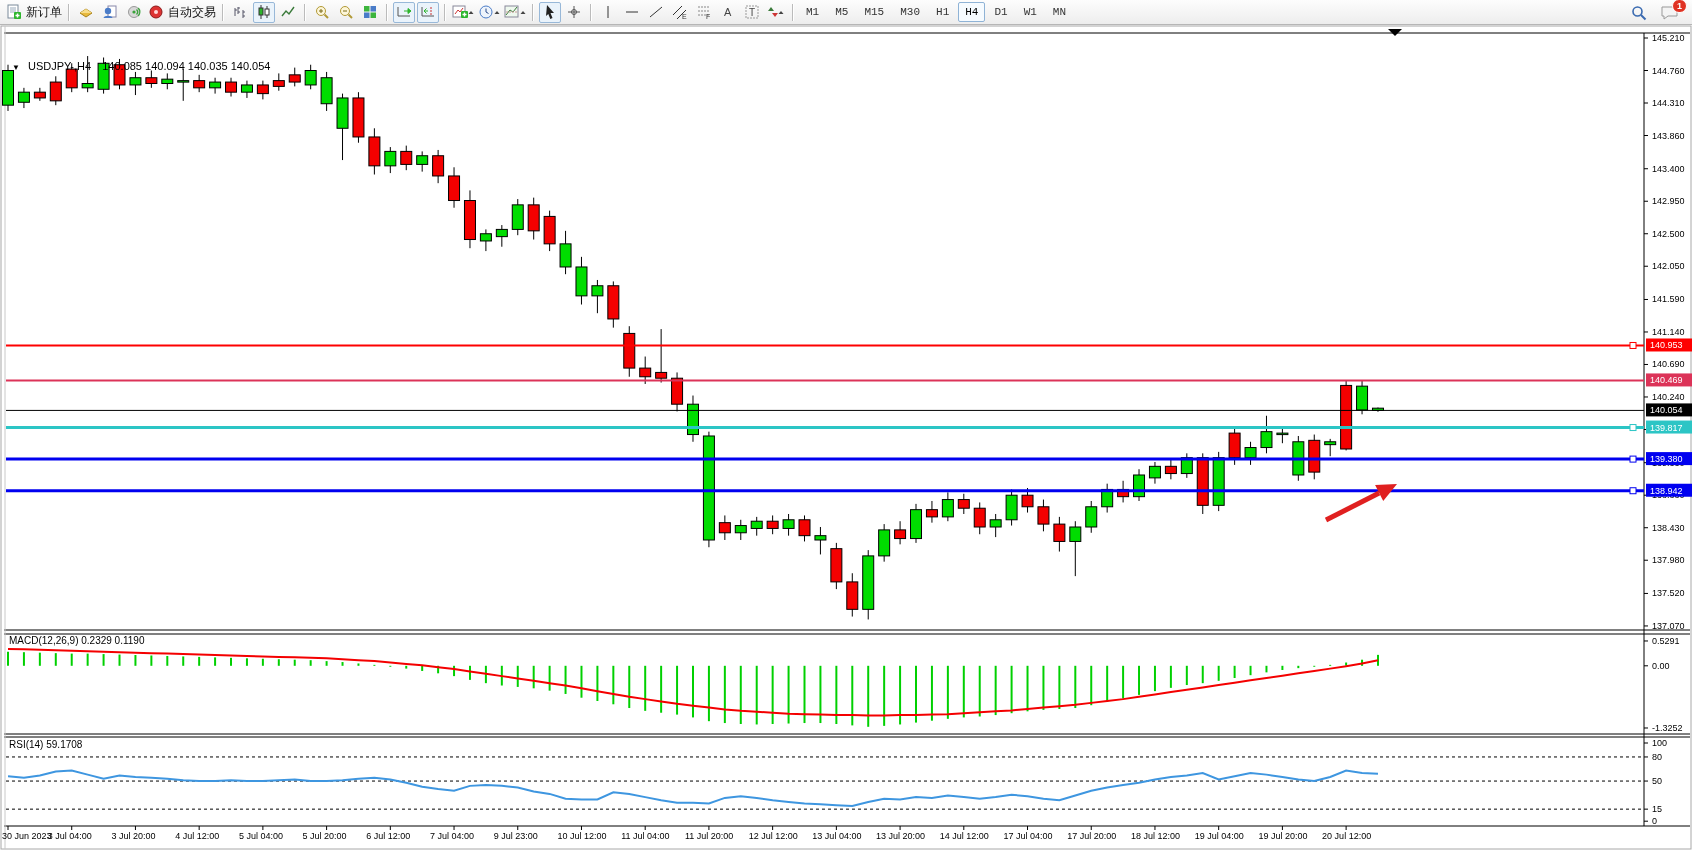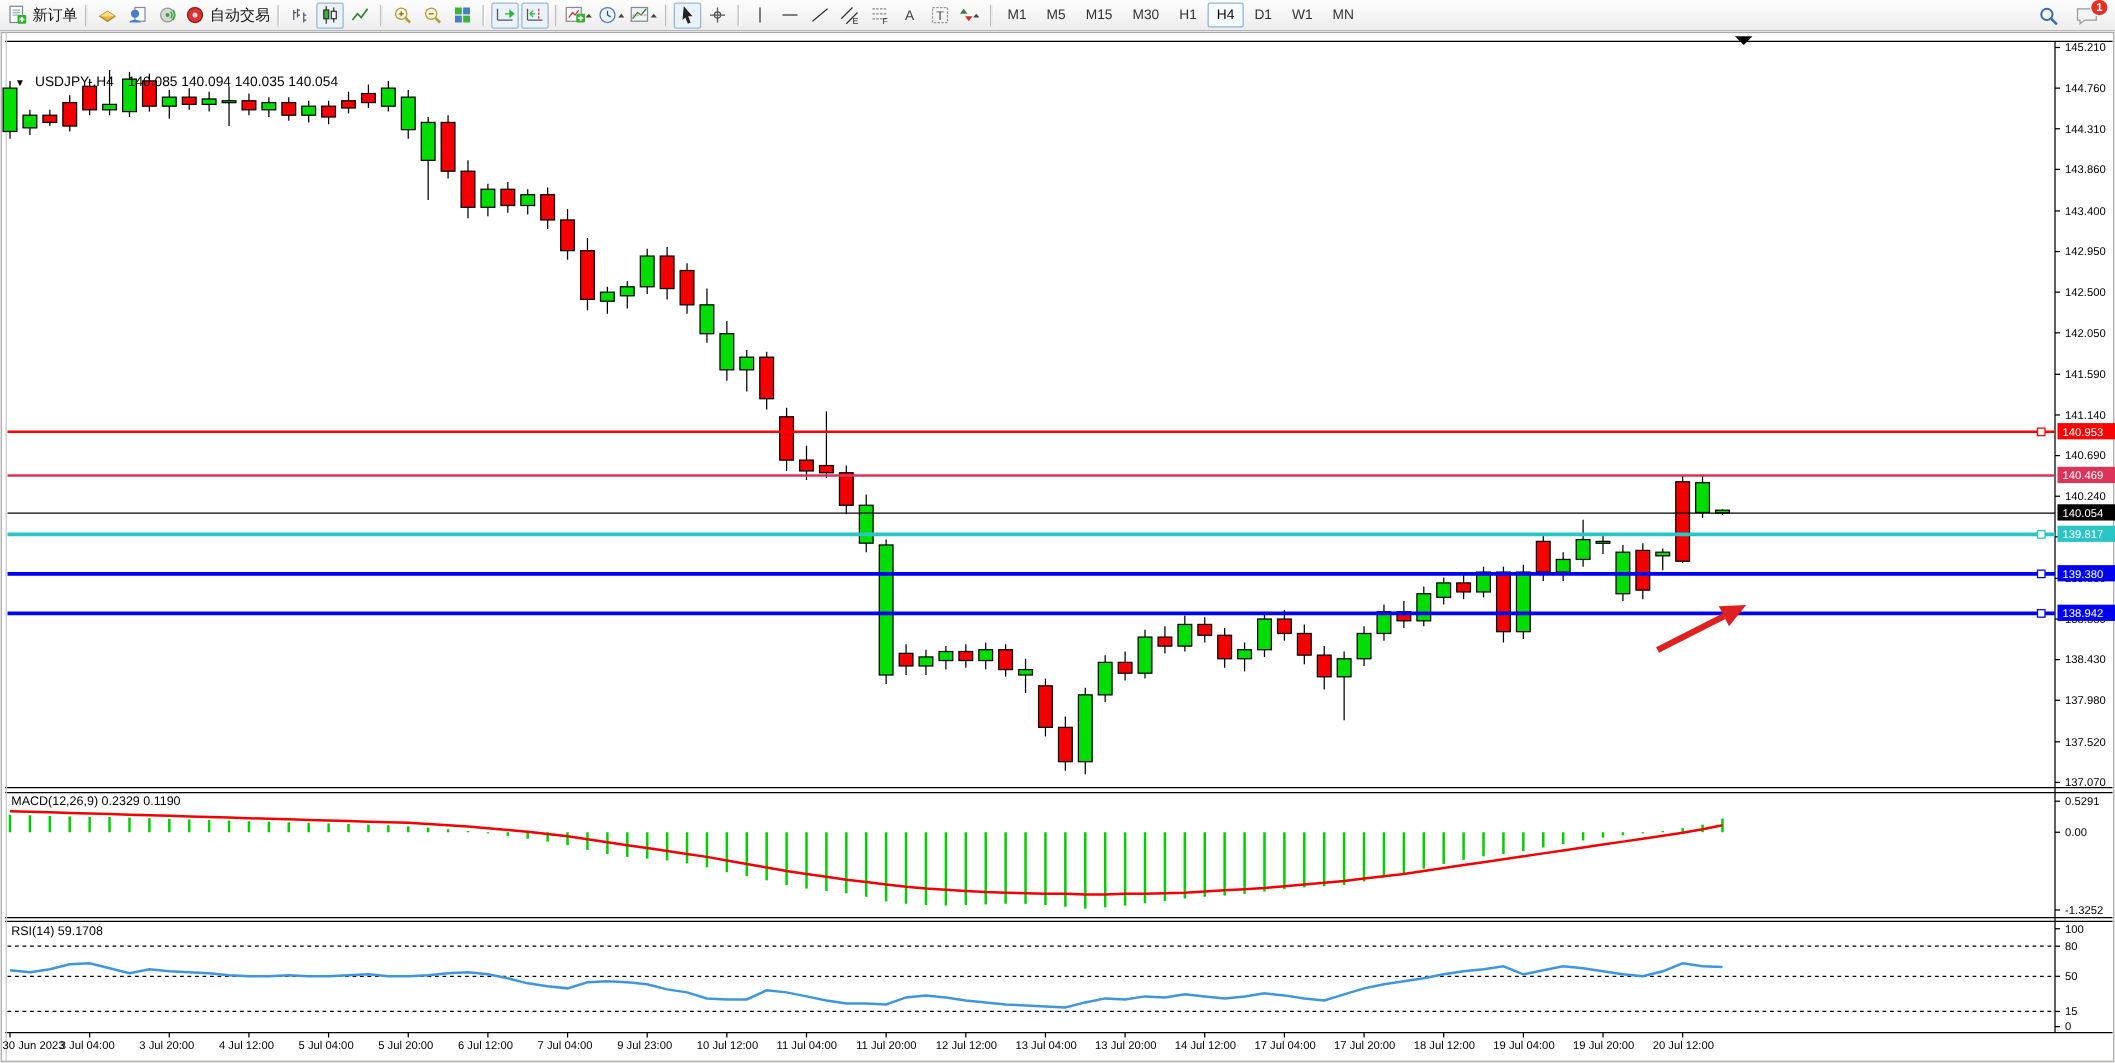--- a/index.html
+++ b/index.html
@@ -202,21 +202,21 @@
         </svg>
     </div>
     <div class="tbtn">
       <svg width="20" height="16">
           <path d="M5 3l3 4H2z" fill="#3a7a3a"></path>
           <path d="M9 13 6 9h6z" fill="#c33"></path>
           <path d="M15 7l2.5 3h-5z" fill="#444"></path>
         </svg>
     </div>
     <div class="sep"></div>
-    <div id="tfbar" style="display:flex;align-items:center;">
+    <div id="tfbar" style="display:flex;align-items:center;font-family:Liberation Mono, monospace;">
         <div class="tf">M1</div>
         <div class="tf">M5</div>
         <div class="tf">M15</div>
         <div class="tf">M30</div>
         <div class="tf">H1</div>
         <div class="tf active">H4</div>
         <div class="tf">D1</div>
         <div class="tf">W1</div>
         <div class="tf">MN</div>
       </div>

